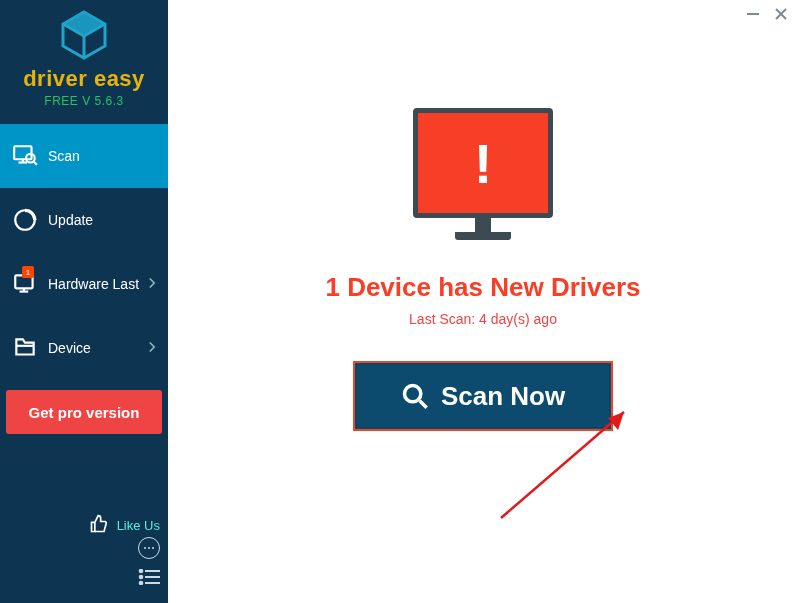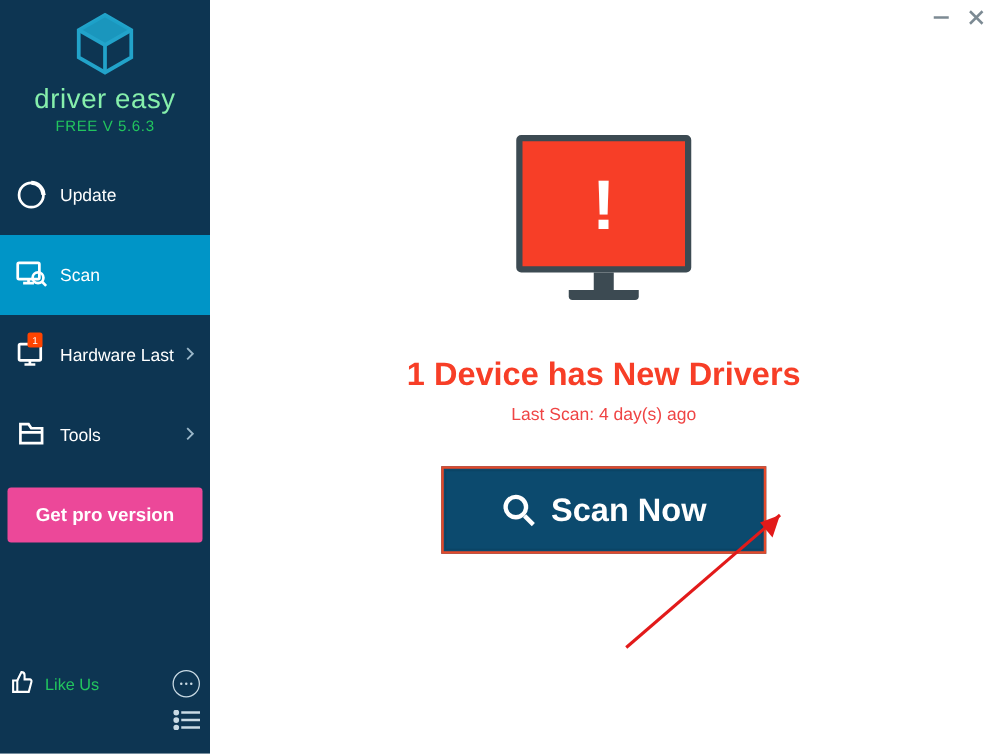--- a/index.html
+++ b/index.html
@@ -3,51 +3,51 @@
   <meta charset="utf-8">
   <style>
     * { margin: 0; padding: 0; box-sizing: border-box; font-family: Arial, Helvetica, sans-serif; }
     body { width: 798px; height: 603px; overflow: hidden; }
     .app { width: 798px; height: 603px; display: flex; background: #fff; }
 
     
     .sidebar { width: 168px; height: 603px; background: #0d3552; display: flex; flex-direction: column; position: relative; }
     .brand { padding: 10px 0 8px; text-align: center; }
     .brand-logo { width: 50px; height: 50px; margin: 0 auto 6px; }
-    .brand-name { color: #86efac; font-size: 22px; font-weight: 400; letter-spacing: .5px; }
+    .brand-name { color: #eab308; font-size: 22px; font-weight: 700; letter-spacing: .5px; }
     .brand-version { color: #22c55e; font-size: 12px; margin-top: 2px; letter-spacing: .5px; }
 
     .nav { display: flex; flex-direction: column; margin-top: 8px; }
     .nav-item { height: 64px; display: flex; align-items: center; padding: 0 12px; color: #fff; font-size: 14px; cursor: pointer; position: relative; }
     .nav-item.active { background: #0095c7; }
     .nav-item .nav-icon { width: 26px; height: 26px; margin-right: 10px; flex-shrink: 0; display: flex; align-items: center; justify-content: center; }
     .nav-item .nav-label { flex: 1; }
     .nav-item .chevron { color: #99b6c8; font-size: 14px; }
     .nav-badge { position: absolute; top: 14px; left: 22px; width: 12px; height: 12px; background: #ff4400; border-radius: 2px; font-size: 8px; color: #fff; display: flex; align-items: center; justify-content: center; }
 
-    .pro-btn { margin: 10px 6px 0; background: #ec4899; color: #fff; height: 44px; border-radius: 3px; font-size: 15px; font-weight: 700; display: flex; align-items: center; justify-content: center; cursor: pointer; }
-
-    .sidebar-bottom { margin-top: auto; padding: 10px 8px 14px; display: flex; align-items: flex-start; justify-content: space-between; color: #22c55e; }
+    .pro-btn { margin: 10px 6px 0; background: #ef4444; color: #fff; height: 44px; border-radius: 3px; font-size: 15px; font-weight: 700; display: flex; align-items: center; justify-content: center; cursor: pointer; }
+
+    .sidebar-bottom { margin-top: auto; padding: 10px 8px 14px; display: flex; align-items: flex-end; justify-content: space-between; color: #5eead4; flex-direction: column; }
     .like-row { display:flex; align-items:center; gap:8px; font-size:13px; cursor:pointer; }
     .bottom-icons { display:flex; flex-direction:column; align-items:center; gap:10px; color:#c9dae4; }
     .round-icon { width:22px; height:22px; border:1.5px solid #c9dae4; border-radius:50%; display:flex; align-items:center; justify-content:center; font-size:11px; cursor:pointer;}
     .list-icon { cursor:pointer; }
 
     
     .main { flex: 1; position: relative; background: #fff; }
     .titlebar { height: 30px; display:flex; justify-content:flex-end; align-items:center; gap:14px; padding: 2px 10px 0 0; }
     .titlebar svg { cursor:pointer; }
 
     .monitor { margin: 78px auto 0; width: 140px; }
     .monitor-screen { width: 140px; height: 110px; background: #f73e27; border: 5px solid #3c4a52; border-radius: 4px; display:flex; align-items:center; justify-content:center; }
     .monitor-screen span { color:#fff; font-size: 56px; font-weight: 700; }
     .monitor-stand { width: 16px; height: 14px; background:#3c4a52; margin: 0 auto; }
     .monitor-base { width: 56px; height: 8px; background:#3c4a52; margin: 0 auto; border-radius: 0 0 3px 3px; }
 
-    .headline { text-align:center; color:#f73e27; font-size: 26px; font-weight: 700; margin-top: 44px; }
+    .headline { text-align:center; color:#f73e27; font-size: 26px; font-weight: 700; margin-top: 32px; }
     .subline { text-align:center; color:#ef4444; font-size: 14px; margin-top: 8px; }
 
     .scan-btn { width: 260px; height: 70px; margin: 34px auto 0; background: #0c4a6e; border: 2px solid #e44a2b; display:flex; align-items:center; justify-content:center; gap: 12px; cursor:pointer; outline: 1px solid rgba(0,0,0,.08); outline-offset: -4px; }
     .scan-btn span { color:#fff; font-size: 26px; font-weight: 700; }
     .scan-search { width:28px; height:28px; }
 
     .annot-arrow { position:absolute; left: 328px; top: 400px; width: 160px; height: 120px; pointer-events:none; }
   </style>
 </head>
 <body>
@@ -63,42 +63,42 @@
           <polyline points="25,26 25,48" stroke="#22a3ca" stroke-width="3" fill="none"></polyline>
           <polyline points="25,26 46,14" stroke="#22a3ca" stroke-width="3" fill="none"></polyline>
           <polyline points="25,26 4,14" stroke="#22a3ca" stroke-width="3" fill="none"></polyline>
         </svg>
       </div>
       <div class="brand-name">driver easy</div>
       <div class="brand-version">FREE V 5.6.3</div>
     </div>
 
     <div class="nav">
-      <div class="nav-item">
-        <div class="nav-icon">
-          <svg viewBox="0 0 24 24" width="26" height="26" fill="none" stroke="#fff" stroke-width="2">
-            <circle cx="12" cy="12" r="9"></circle>
-            <path d="M12 3 a9 9 0 0 1 9 9" stroke="#fff" stroke-width="3" fill="none"></path>
-            <polygon points="19,10 23,12 19,6" fill="#fff" stroke="none"></polygon>
-          </svg>
-        </div>
-        <span class="nav-label">Update</span>
-      </div>
-
       <div class="nav-item active">
         <div class="nav-icon">
           <svg viewBox="0 0 24 24" width="26" height="26" fill="none" stroke="#fff" stroke-width="2">
             <rect x="2" y="3" width="16" height="12" rx="1"></rect>
             <line x1="6" y1="18" x2="14" y2="18"></line>
             <line x1="10" y1="15" x2="10" y2="18"></line>
             <circle cx="17" cy="14" r="4"></circle>
             <line x1="20" y1="17" x2="23" y2="20"></line>
           </svg>
         </div>
         <span class="nav-label">Scan</span>
+      </div>
+
+      <div class="nav-item">
+        <div class="nav-icon">
+          <svg viewBox="0 0 24 24" width="26" height="26" fill="none" stroke="#fff" stroke-width="2">
+            <circle cx="12" cy="12" r="9"></circle>
+            <path d="M12 3 a9 9 0 0 1 9 9" stroke="#fff" stroke-width="3" fill="none"></path>
+            <polygon points="19,10 23,12 19,6" fill="#fff" stroke="none"></polygon>
+          </svg>
+        </div>
+        <span class="nav-label">Update</span>
       </div>
 
       <div class="nav-item">
         <div class="nav-icon">
           <svg viewBox="0 0 24 24" width="26" height="26" fill="none" stroke="#fff" stroke-width="2">
             <rect x="3" y="4" width="16" height="12" rx="1"></rect>
             <line x1="7" y1="19" x2="15" y2="19"></line>
             <line x1="11" y1="16" x2="11" y2="19"></line>
           </svg>
         </div>
@@ -111,21 +111,21 @@
         </span>
       </div>
 
       <div class="nav-item">
         <div class="nav-icon">
           <svg viewBox="0 0 24 24" width="26" height="26" fill="none" stroke="#fff" stroke-width="2">
             <path d="M4 4h6l2 3h8v11H4z"></path>
             <line x1="4" y1="10" x2="20" y2="10"></line>
           </svg>
         </div>
-        <span class="nav-label">Tools</span>
+        <span class="nav-label">Device</span>
         <span class="chevron">
           <svg viewBox="0 0 10 16" width="8" height="12">
               <polyline points="2,2 8,8 2,14" fill="none" stroke="#99b6c8" stroke-width="2"></polyline>
             </svg>
         </span>
       </div>
     </div>
 
     <div class="pro-btn">
       <span>Get pro version</span>

